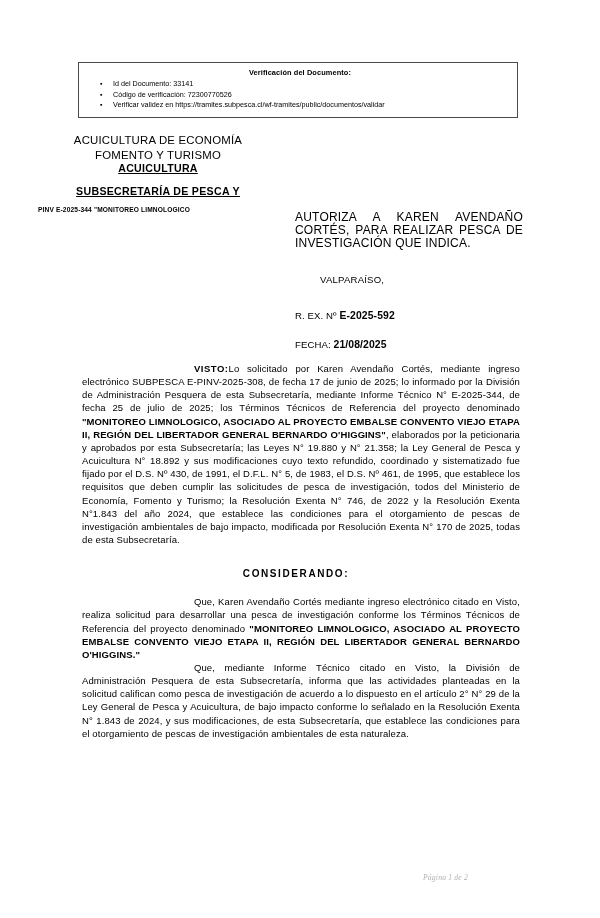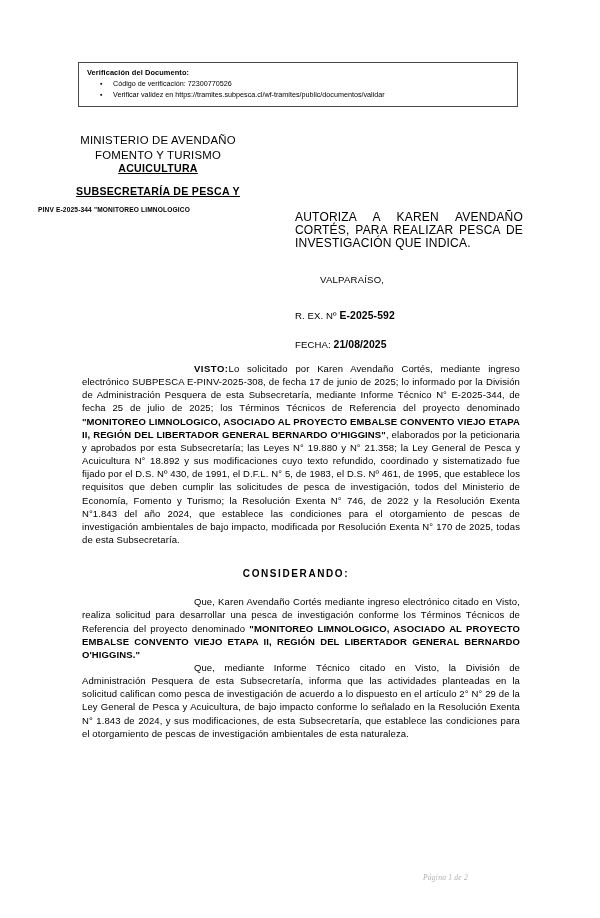--- a/index.html
+++ b/index.html
@@ -25,20 +25,21 @@
     box-sizing: border-box;
     border: 1px solid #4a4a4a;
     padding: 5px 4px 6px 8px;
     background: #ffffff;
   }
   #verification-box .vb-title {
     font-size: 7.4px;
     font-weight: bold;
     letter-spacing: 0.1px;
     margin-bottom: 2px;
+    text-align: center;
   }
   #verification-box ul {
     list-style: none;
     margin: 0;
     padding: 0;
   }
   #verification-box li {
     font-size: 7.2px;
     line-height: 10.5px;
     position: relative;
@@ -166,31 +167,35 @@
   }
 </style>
 </head>
 <body>
 
 <div id="verification-box">
   <div class="vb-title">Verificación del Documento:</div>
   <ul>
     <li>
       <span class="bullet">▪</span>
+      <span>Id del Documento: 33141</span>
+    </li>
+    <li>
+      <span class="bullet">▪</span>
       <span>Código de verificación: 72300770526</span>
     </li>
     <li>
       <span class="bullet">▪</span>
       <span>Verificar validez en https://tramites.subpesca.cl/wf-tramites/public/documentos/validar</span>
     </li>
   </ul>
 </div>
 
 <div id="doc-header">
-  <div class="ministry">MINISTERIO DE AVENDAÑO</div>
+  <div class="ministry">ACUICULTURA DE ECONOMÍA</div>
   <div class="ministry">FOMENTO Y TURISMO</div>
   <div class="subsecretaria" style="margin-top:0">ACUICULTURA</div>
   <div class="subsecretaria">SUBSECRETARÍA DE PESCA Y</div>
   <div class="pinv-line">PINV E-2025-344 "MONITOREO LIMNOLOGICO</div>
 </div>
 
 <div id="doc-subject-block">
   <div class="subject">AUTORIZA A KAREN AVENDAÑO CORTÉS, PARA REALIZAR PESCA DE INVESTIGACIÓN QUE INDICA.</div>
   <div class="place">VALPARAÍSO,</div>
   <div class="resolution">

